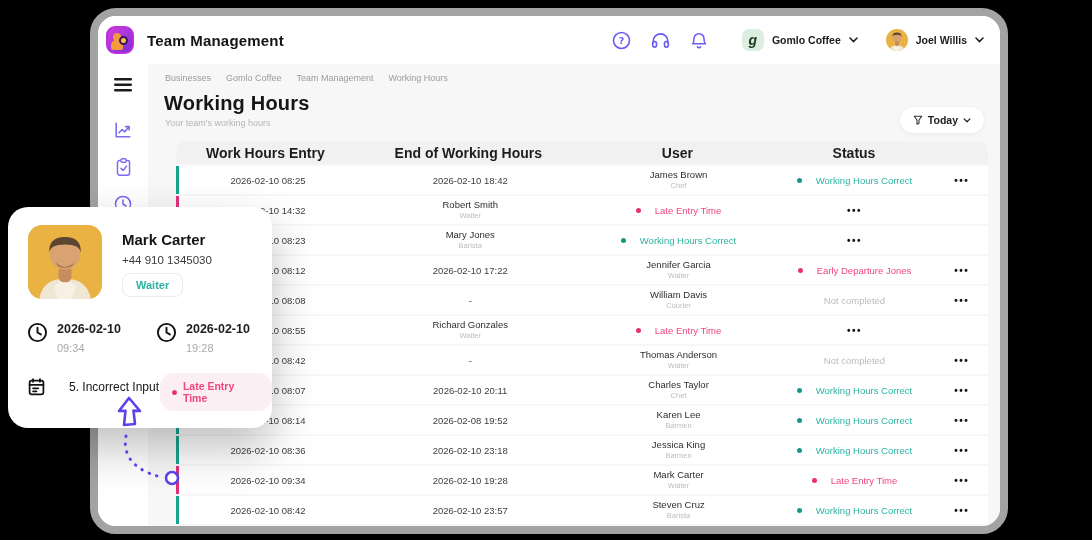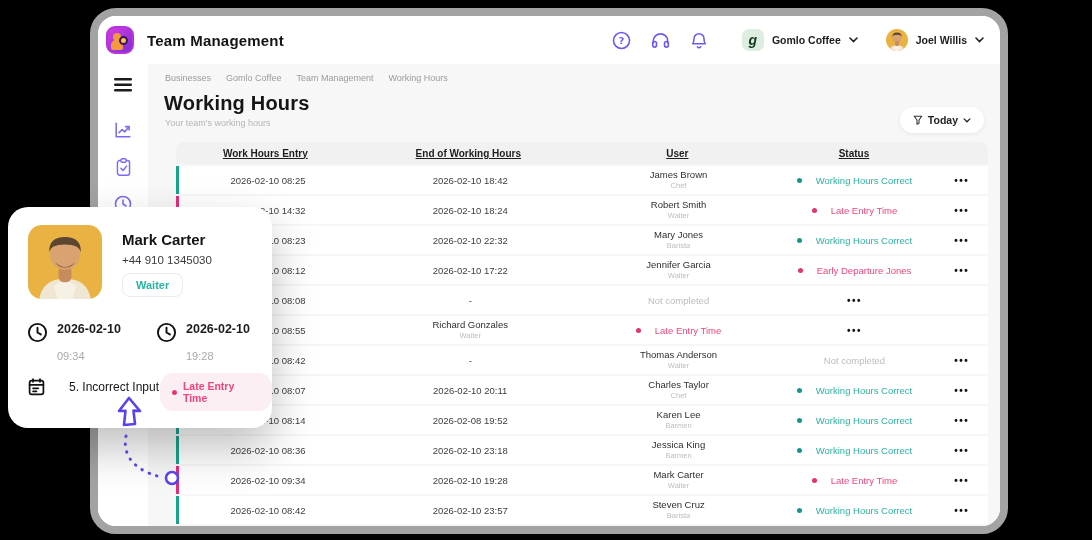--- a/index.html
+++ b/index.html
@@ -40,21 +40,21 @@
   .page-title { font-size:20px; font-weight:800; color:#161616; margin-left:4px; letter-spacing:.2px; }
   .page-sub { font-size:9px; color:#b5b5b5; margin:3px 0 0 5px; }
 
   .today-btn { position:absolute; top:43px; right:16px; background:#fff; border:none; border-radius:15px;
     padding:7px 13px; font-size:10.5px; font-weight:700; color:#222; display:flex; align-items:center; gap:5px;
     box-shadow:0 1px 4px rgba(0,0,0,.07); cursor:pointer; font-family:inherit; }
 
   
   .table { margin:14px 8px 0 16px; }
   .thead,.trow { display:grid; grid-template-columns:22% 28% 23.5% 20% 6.5%; align-items:center; text-align:center; }
-  .thead { background:#f1f1f2; border-radius:8px 8px 0 0; height:22px; font-size:10px; font-weight:700; color:#1d1d1d;text-decoration:underline; }
+  .thead { background:#f1f1f2; border-radius:8px 8px 0 0; height:22px; font-size:14px; font-weight:700; color:#1d1d1d; }
   .trow { background:#fff; height:28px; margin-top:2px; border-left:3px solid #d9d9d9; font-size:9.5px; color:#3d3d3d; cursor:default; }
   .trow.t-ok   { border-left-color:#17a38f; }
   .trow.t-bad  { border-left-color:#df2f7b; }
   .trow.t-none { border-left-color:#cfcfcf; }
   .c-user .c-name { font-size:9.5px; color:#2e2e2e; line-height:10px; }
   .c-user .c-role { font-size:7.5px; color:#bdbdbd; line-height:9px; margin-top:1px; }
   .c-statuswrap { display:flex; align-items:center; justify-content:center; gap:14px; }
   .dot { width:5px; height:5px; border-radius:50%; flex:0 0 auto; }
   .t-ok  .c-status { color:#2bb3a2; } .t-ok  .dot { background:#159889; }
   .t-bad .c-status { color:#f0457e; } .t-bad .dot { background:#e43372; }
@@ -65,21 +65,21 @@
   .card { position:absolute; left:8px; top:207px; width:264px; height:221px; background:#fff;
     border-radius:20px; box-shadow:0 20px 45px rgba(0,0,0,.25); z-index:50; }
   .card .photo { position:absolute; left:20px; top:18px; width:74px; height:74px; border-radius:14px; overflow:hidden; }
   .card .p-name { position:absolute; left:114px; top:24px; font-size:15px; font-weight:800; color:#141414; }
   .card .p-phone { position:absolute; left:114px; top:47px; font-size:11.5px; color:#3a3a3a; }
   .role-badge { position:absolute; left:114px; top:66px; border:1px solid #ebebeb; border-radius:8px;
     padding:5px 13px; font-size:11px; font-weight:700; color:#2bb3a2; background:#fff; }
   .time-item { position:absolute; top:115px; display:flex; gap:9px; }
   .time-item.t1 { left:19px; } .time-item.t2 { left:148px; }
   .time-item .d { font-size:12.5px; font-weight:600; color:#1d1d1d; }
-  .time-item .t { font-size:11px; color:#a9a9a9; margin-top:14px; }
+  .time-item .t { font-size:11px; color:#a9a9a9; margin-top:6px; }
   .reason-row { position:absolute; left:19px; top:170px; display:flex; align-items:center; gap:23px; }
   .reason-txt { font-size:12px; color:#161616; }
   .late-pill { position:absolute; left:152px; top:166px; background:#fbeff4; border-radius:14px;
     padding:7px 12px; font-size:10.5px; font-weight:700; color:#f0457e; display:flex; align-items:center; gap:6px; }
   .late-pill::before { content:""; width:5px; height:5px; border-radius:50%; background:#e43372; }
 
   
   .connector { position:absolute; left:95px; top:392px; z-index:60; pointer-events:none; }
 </style>
 </head>
@@ -220,34 +220,32 @@
       <div class="c-role">Chef</div>
     </div>
     <div class="c-statuswrap">
       <span class="dot"></span>
       <span class="c-status">Working Hours Correct</span>
     </div>
     <div class="menu-dots">•••</div>
   </div>
             <div class="trow t-bad">
     <div class="c-start">2026-02-10 14:32</div>
-    <div class="c-end">2026-02-10 18:24</div>
     <div class="c-user">
       <div class="c-name">Robert Smith</div>
       <div class="c-role">Waiter</div>
     </div>
     <div class="c-statuswrap">
       <span class="dot"></span>
       <span class="c-status">Late Entry Time</span>
     </div>
     <div class="menu-dots">•••</div>
   </div>
             <div class="trow t-ok">
     <div class="c-start">2026-02-10 08:23</div>
-    <div class="c-end">2026-02-10 22:32</div>
     <div class="c-user">
       <div class="c-name">Mary Jones</div>
       <div class="c-role">Barista</div>
     </div>
     <div class="c-statuswrap">
       <span class="dot"></span>
       <span class="c-status">Working Hours Correct</span>
     </div>
     <div class="menu-dots">•••</div>
   </div>
@@ -260,20 +258,24 @@
     </div>
     <div class="c-statuswrap">
       <span class="dot"></span>
       <span class="c-status">Early Departure Jones</span>
     </div>
     <div class="menu-dots">•••</div>
   </div>
             <div class="trow t-none">
     <div class="c-start">2026-02-10 08:08</div>
     <div class="c-end">-</div>
+    <div class="c-user">
+      <div class="c-name">William Davis</div>
+      <div class="c-role">Courier</div>
+    </div>
     <div class="c-statuswrap">
 
       <span class="c-status">Not completed</span>
     </div>
     <div class="menu-dots">•••</div>
   </div>
             <div class="trow t-bad">
     <div class="c-start">2026-02-10 08:55</div>
     <div class="c-user">
       <div class="c-name">Richard Gonzales</div>

